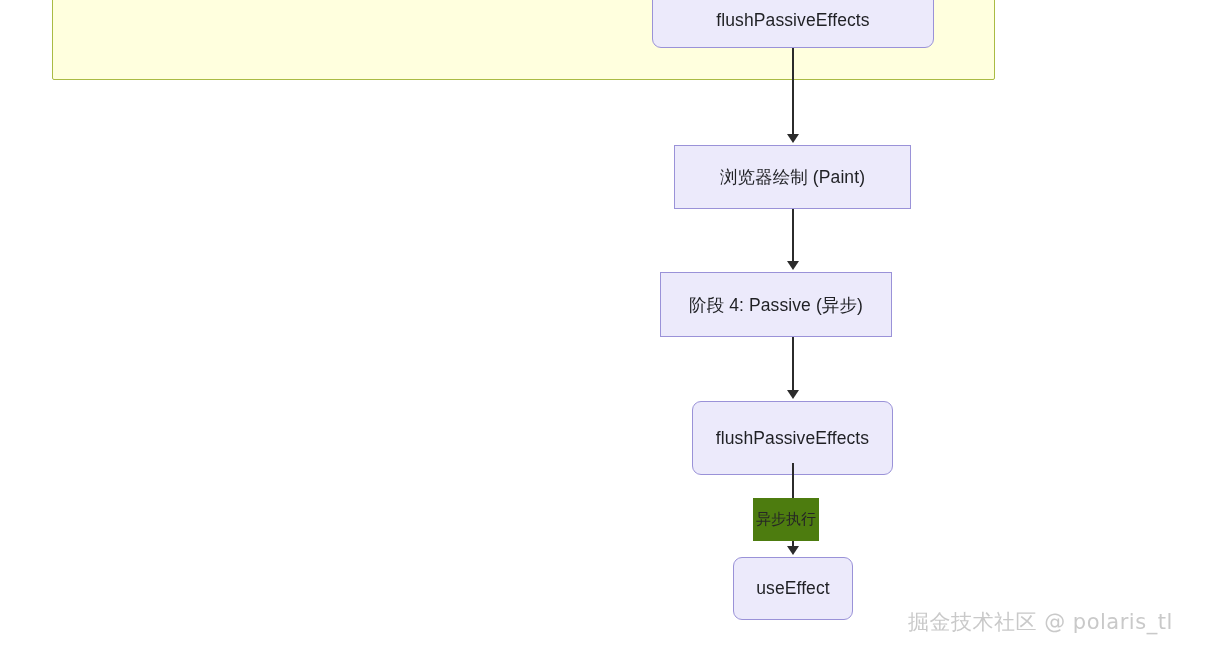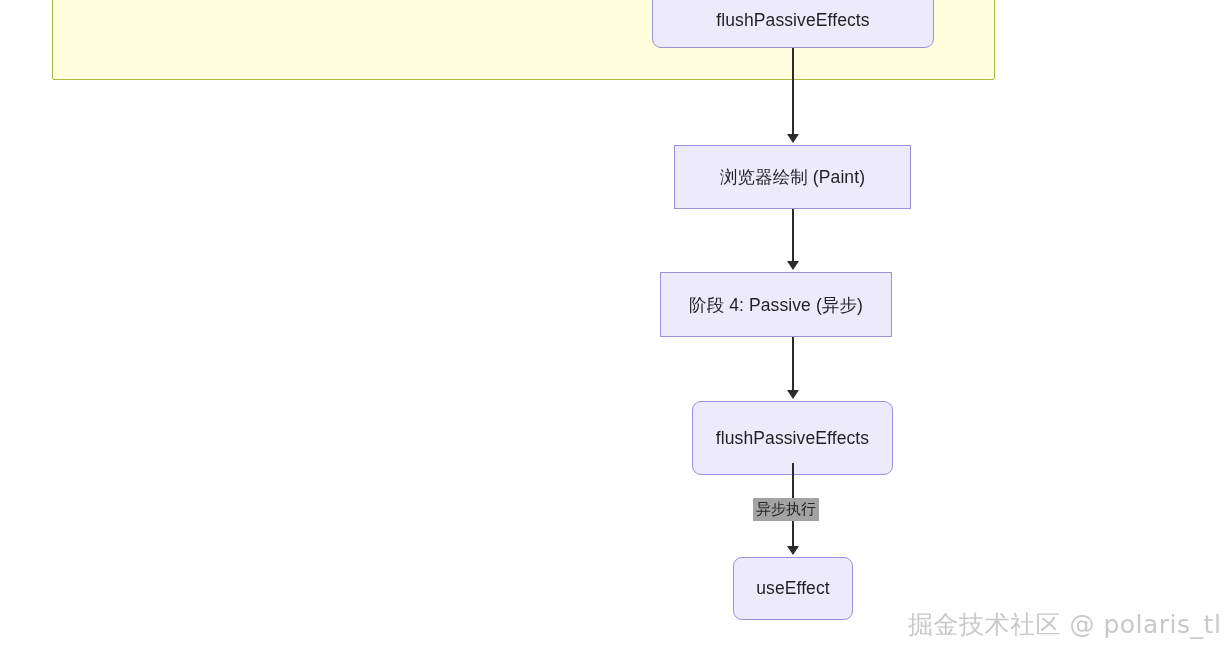--- a/index.html
+++ b/index.html
@@ -53,31 +53,31 @@
   .arrowhead {
     position: absolute;
     width: 0;
     height: 0;
     border-left: 6.5px solid transparent;
     border-right: 6.5px solid transparent;
     border-top: 9px solid #2b2b2b;
   }
   .edge-label {
     position: absolute;
-    background: #a3a3a3;
+    background: #4d7c0f;
     color: #262626;
     font-size: 15px;
-    padding: 2px 3px;
+    padding: 12px 3px;
     white-space: nowrap;
     line-height: 1.25;
   }
   .watermark {
     position: absolute;
     color: #c9c9c9;
-    font-size: 25px;
+    font-size: 21px;
     letter-spacing: 0.5px;
     white-space: nowrap;
     font-family: "DejaVu Sans", "Liberation Sans", sans-serif;
   }
 </style>
 </head>
 <body>
 
 <div id="canvas"></div>
 

